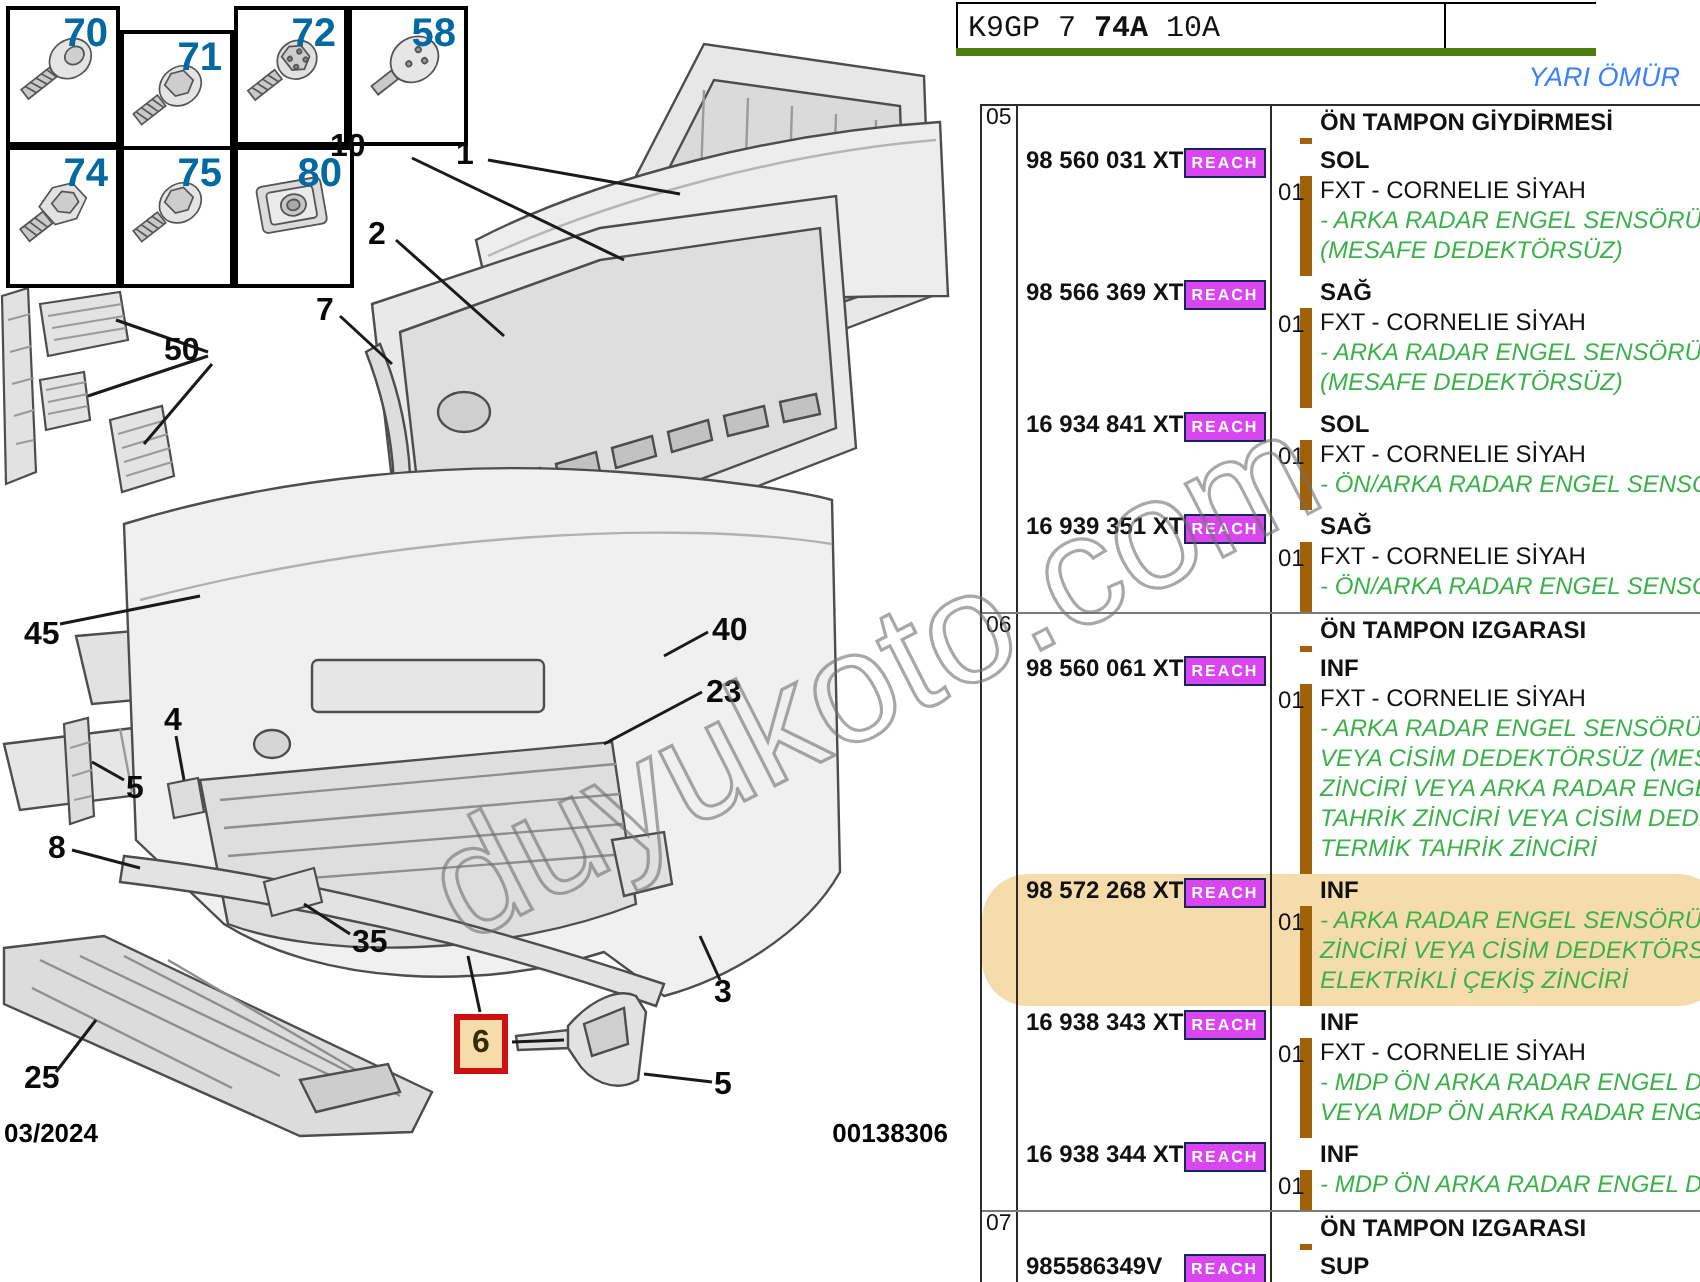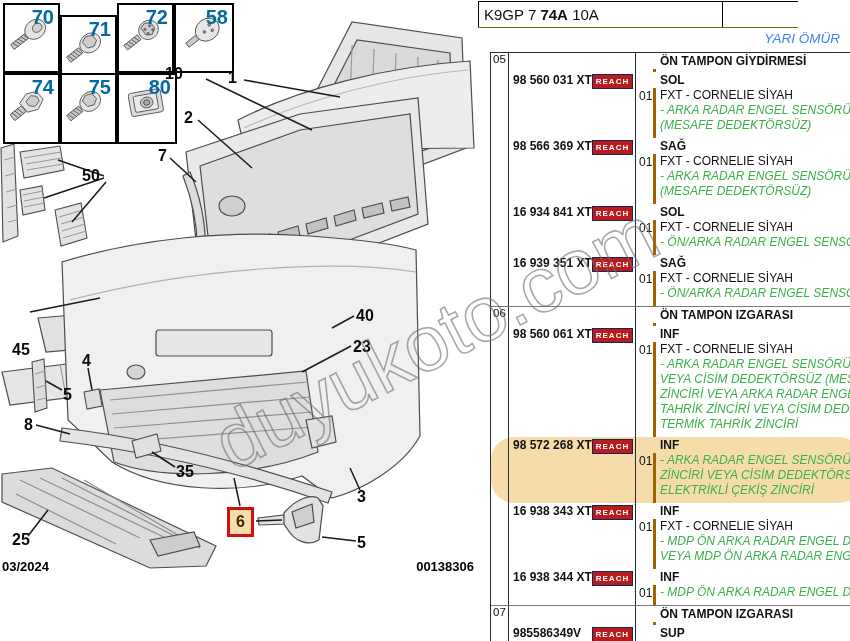--- a/index.html
+++ b/index.html
@@ -13,41 +13,41 @@
   .fcell svg{position:absolute;left:2px;top:8px;}
   .fnum{position:absolute;top:1px;right:4px;font-weight:bold;font-size:20px;color:#0369a1;}
   .callout{position:absolute;font-weight:bold;font-size:16px;color:#0a0a0a;line-height:1;cursor:default;}
   .callout.hl{border:3px solid #cf1010;background:#f6dcab;padding:4px 6px;color:#3a2a00;}
   .footnote{position:absolute;font-weight:bold;font-size:13px;color:#000;}
   #wmark{position:absolute;left:0;top:0;pointer-events:none;z-index:6;}
 
   
   #table-area{position:absolute;left:478px;top:0;width:372px;height:641px;}
   #cat-header{position:absolute;left:0;top:1px;width:320px;height:27px;
-              border-top:1px solid #000;border-bottom:1px solid #4d7c0f;display:flex;box-sizing:border-box;}
+              border-top:1px solid #000;border-bottom:4px solid #4d7c0f;display:flex;box-sizing:border-box;font-family:Liberation Mono, monospace;}
   #code-cell{width:245px;border-left:1px solid #000;border-right:1px solid #000;box-sizing:border-box;
              font-size:15px;padding:4px 0 0 5px;white-space:nowrap;}
   #code-cell b{font-weight:bold;}
   #subtitle{position:absolute;top:31px;right:10px;font-size:13.5px;font-style:italic;color:#3b82f6;}
   #parts-table{position:absolute;left:12px;top:52px;width:372px;height:589px;box-sizing:border-box;
                border-top:1px solid #2b2b2b;border-left:1px solid #2b2b2b;overflow:hidden;background:#fff;}
   .group{border-bottom:1px solid #7a7a7a;}
   .row{display:grid;grid-template-columns:18px 127px 20px 1fr;}
   .row>div{box-sizing:border-box;}
   .c1{border-right:1px solid #2b2b2b;font-size:11.5px;padding-left:2px;}
   .c2{border-right:1px solid #2b2b2b;display:flex;justify-content:space-between;
       align-items:flex-start;padding:1px 2px 0 4px;}
-  .c3{border-right:3px solid #a16207;font-size:12px;padding:1px 0 0 3px;margin-top:16px;}
+  .c3{border-right:6px solid #a16207;font-size:12px;padding:1px 0 0 3px;margin-top:16px;}
   .c4{padding:1px 0 0 4px;overflow:hidden;white-space:nowrap;}
   .title-row>div{padding-bottom:2px;}
   .part-row>div{padding-bottom:5px;}
   .part-row.hl{background:#f6dcab;border-radius:23px;}
   .gtitle{font-weight:bold;font-size:12px;line-height:15px;}
   .pn{font-weight:bold;font-size:12px;line-height:15px;white-space:nowrap;}
-  .reach{background:#b91c1c;border:1px solid #13265c;color:#fff;font-weight:bold;font-size:8px;
+  .reach{background:#d946ef;border:1px solid #13265c;color:#fff;font-weight:bold;font-size:8px;
          letter-spacing:1px;line-height:1;padding:2.5px 3px;margin-top:1px;cursor:pointer;}
   .line{font-size:12px;line-height:15px;}
   .line.bold{font-weight:bold;}
   .line.note{color:#3bb14a;font-style:italic;}
 </style>
 </head>
 <body>
 
 <div id="page">
 
@@ -273,21 +273,21 @@
         <svg width="54" height="57">
           <use href="#sym-clip" width="54" height="57"></use>
         </svg>
         <span class="fnum">80</span>
       </div>
       <div class="callout" style="left: 165px; top: 66px;">10</div>
       <div class="callout" style="left: 228px; top: 70px;">1</div>
       <div class="callout" style="left: 184px; top: 110px;">2</div>
       <div class="callout" style="left: 158px; top: 148px;">7</div>
       <div class="callout" style="left: 82px; top: 168px;">50</div>
-      <div class="callout" style="left: 12px; top: 310px; margin-top: 32px;">45</div>
+      <div class="callout" style="left: 12px; top: 310px;">45</div>
       <div class="callout" style="left: 356px; top: 308px;">40</div>
       <div class="callout" style="left: 353px; top: 339px;">23</div>
       <div class="callout" style="left: 82px; top: 353px;">4</div>
       <div class="callout" style="left: 63px; top: 387px;">5</div>
       <div class="callout" style="left: 24px; top: 417px;">8</div>
       <div class="callout" style="left: 176px; top: 464px;">35</div>
       <div class="callout" style="left: 12px; top: 532px;">25</div>
       <div class="callout hl" style="left: 227px; top: 507px;">6</div>
       <div class="callout" style="left: 357px; top: 489px;">3</div>
       <div class="callout" style="left: 357px; top: 535px;">5</div>

